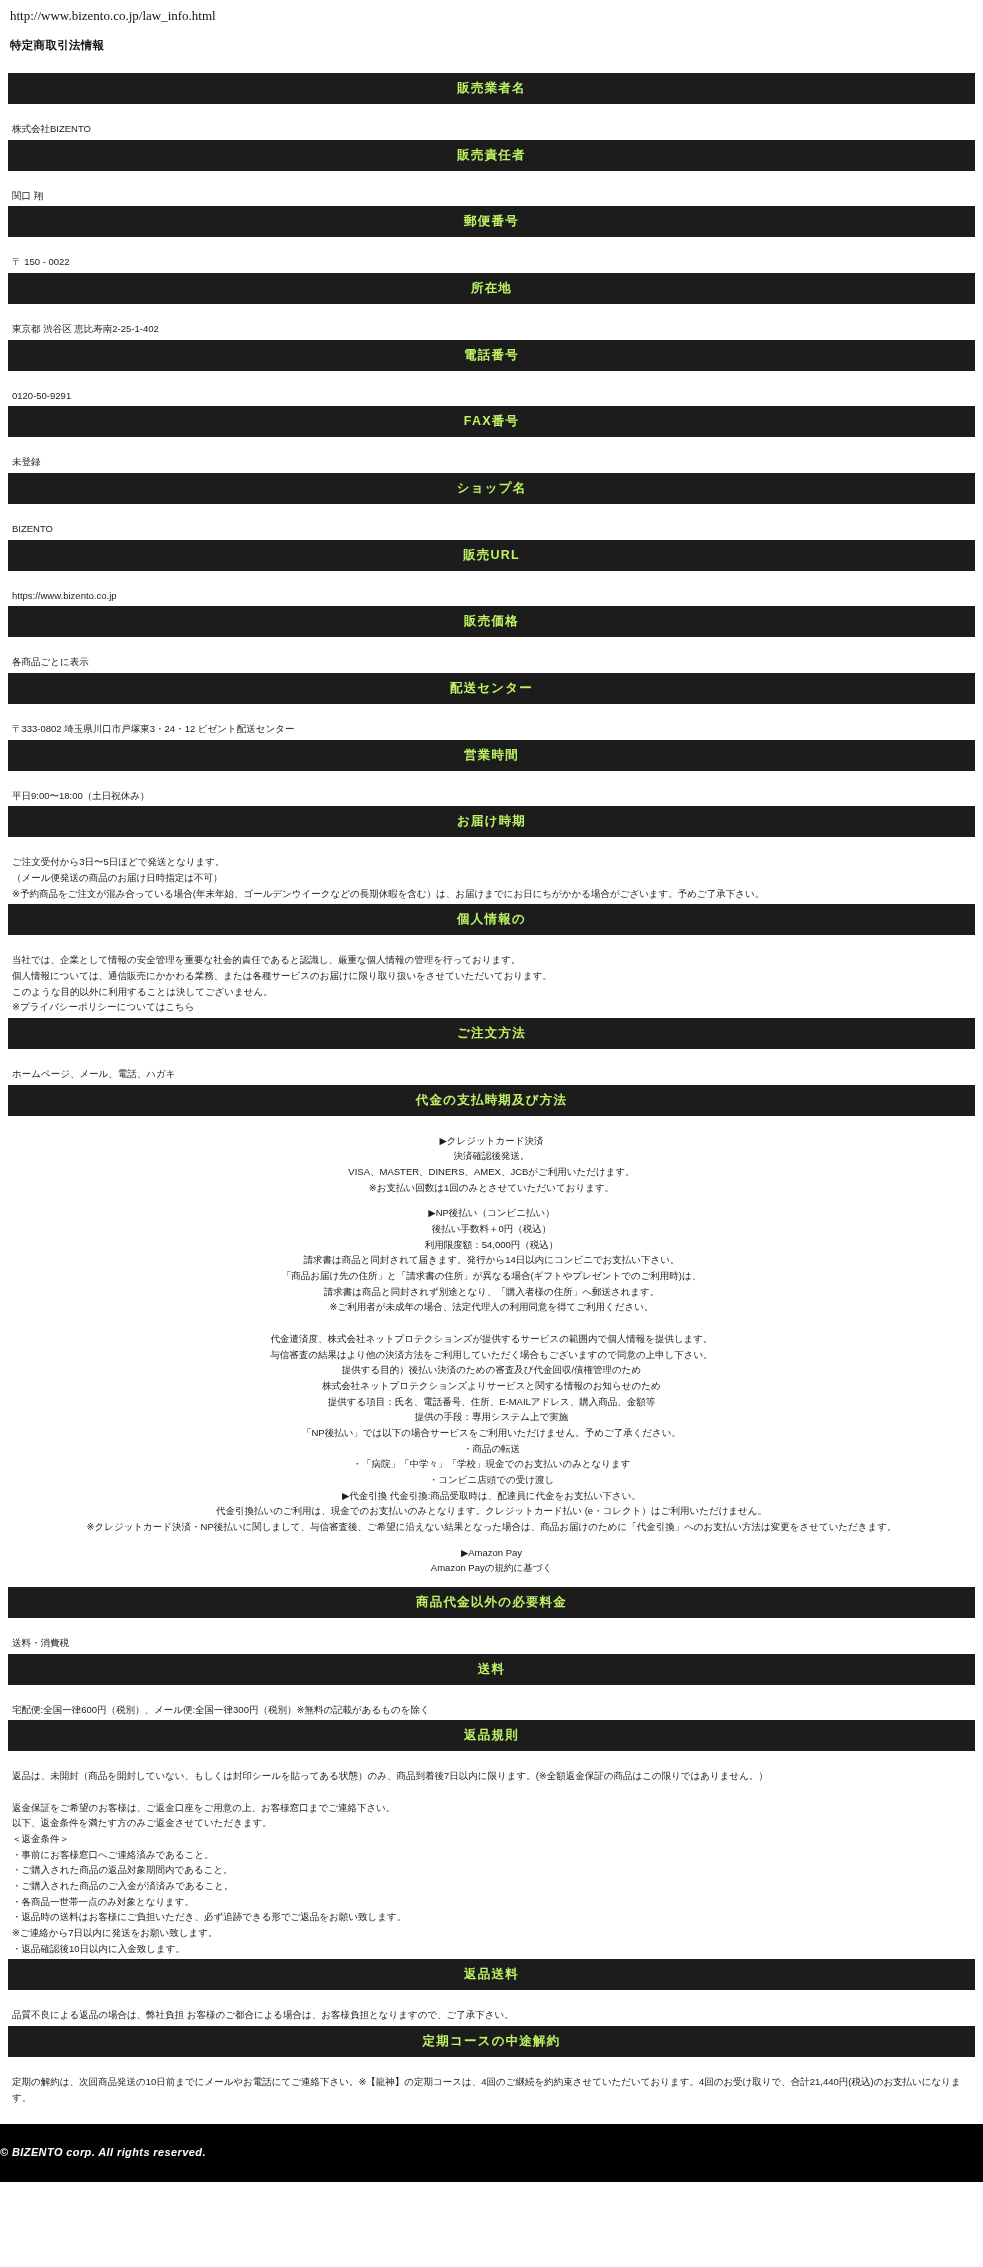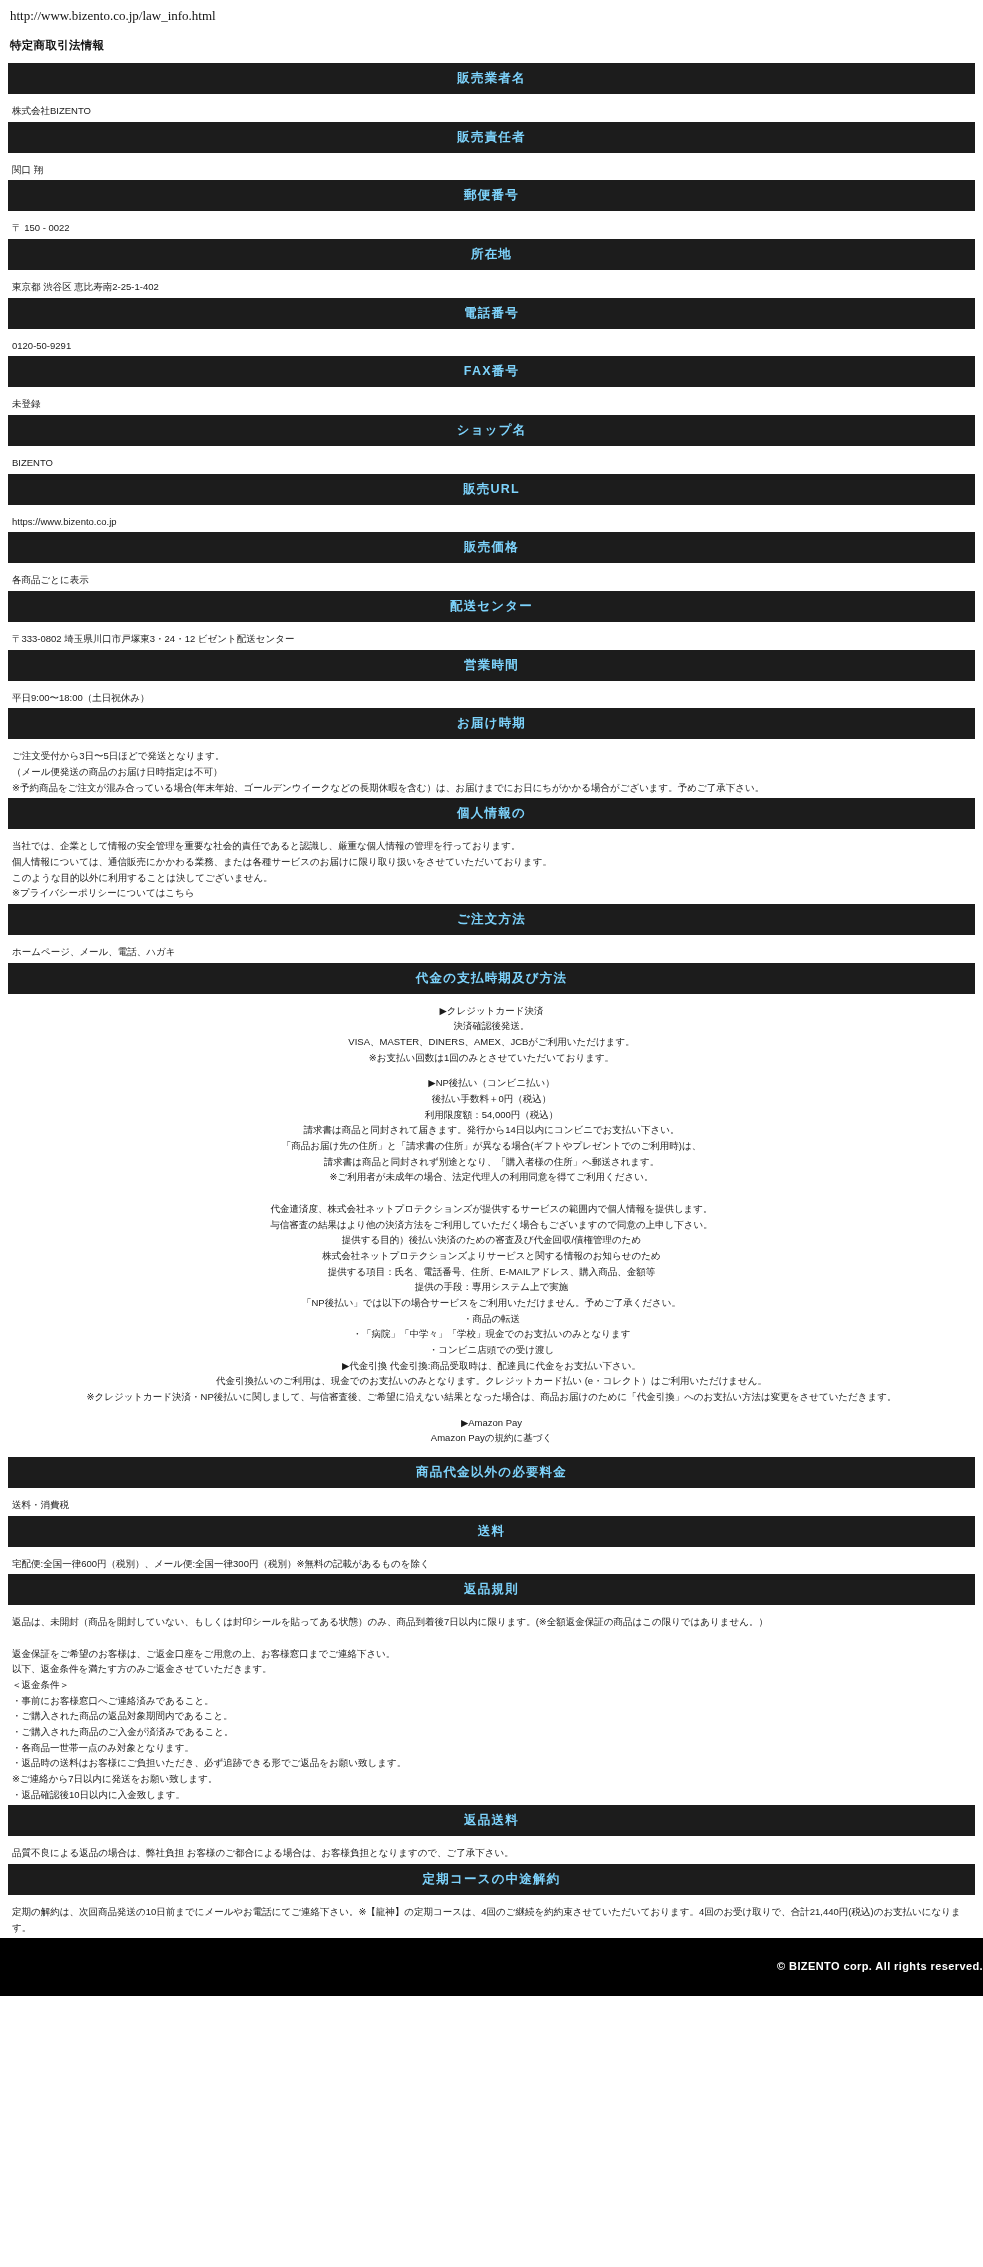--- a/index.html
+++ b/index.html
@@ -24,32 +24,32 @@
     font-family: Liberation Serif, serif;
   }
   .content {
     padding: 0 8px 0 8px;
     box-sizing: border-box;
   }
   .doc-title {
     font-size: 11.5px;
     font-weight: bold;
     color: #111;
-    padding: 4px 0 10px 2px;
+    padding: 4px 0 20px 2px;
     letter-spacing: 0.3px;
   }
   .sec-head {
     background: #1c1c1c;
-    color: #7dd3fc;
+    color: #bef264;
     text-align: center;
     font-size: 12.5px;
     font-weight: bold;
     letter-spacing: 1.2px;
     padding: 7px 0 7px 0;
-    margin: 0 0 0 0;
+    margin: 0 0 8px 0;
   }
   .sec-body {
     padding: 9px 4px 3px 4px;
     font-size: 9.5px;
     line-height: 1.65;
     color: #1a1a1a;
   }
   .sec-body p {
     margin: 0;
   }
@@ -59,25 +59,27 @@
   .pay-group {
     margin-bottom: 10px;
     text-align: center;
   }
   .pay-group:last-child {
     margin-bottom: 8px;
   }
   .footer {
     background: #000000;
     color: #ffffff;
-    text-align: right;
+    text-align: left;
     font-size: 11px;
     font-weight: bold;
     padding: 22px 0 24px 0;
+    margin-top: 16px;
     letter-spacing: 0.4px;
+    font-style: italic;
   }
   .sec-wrap { width: 100%; }
 </style>
 </head>
 <body>
 
 <div class="page">
 
   <div class="url-bar">
     <span>http://www.bizento.co.jp/law_info.html</span>

